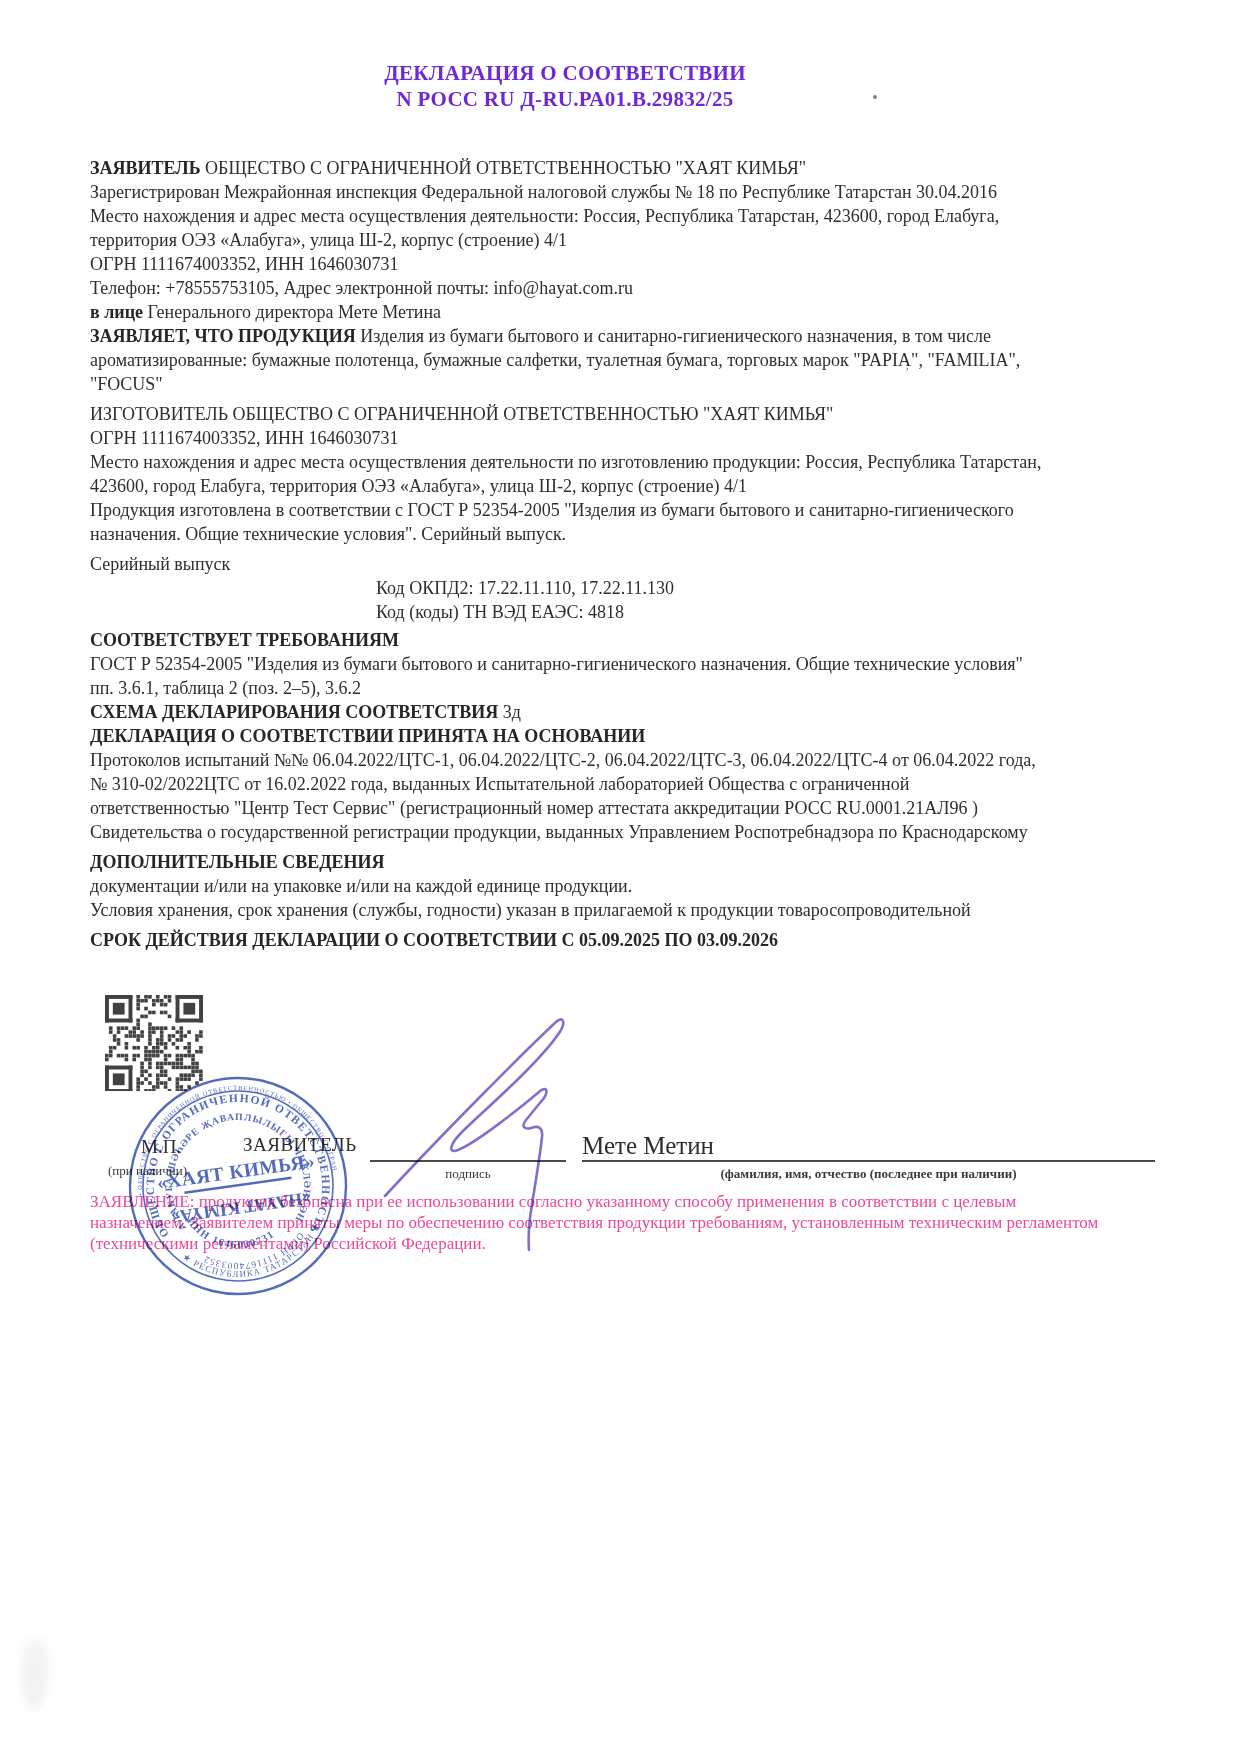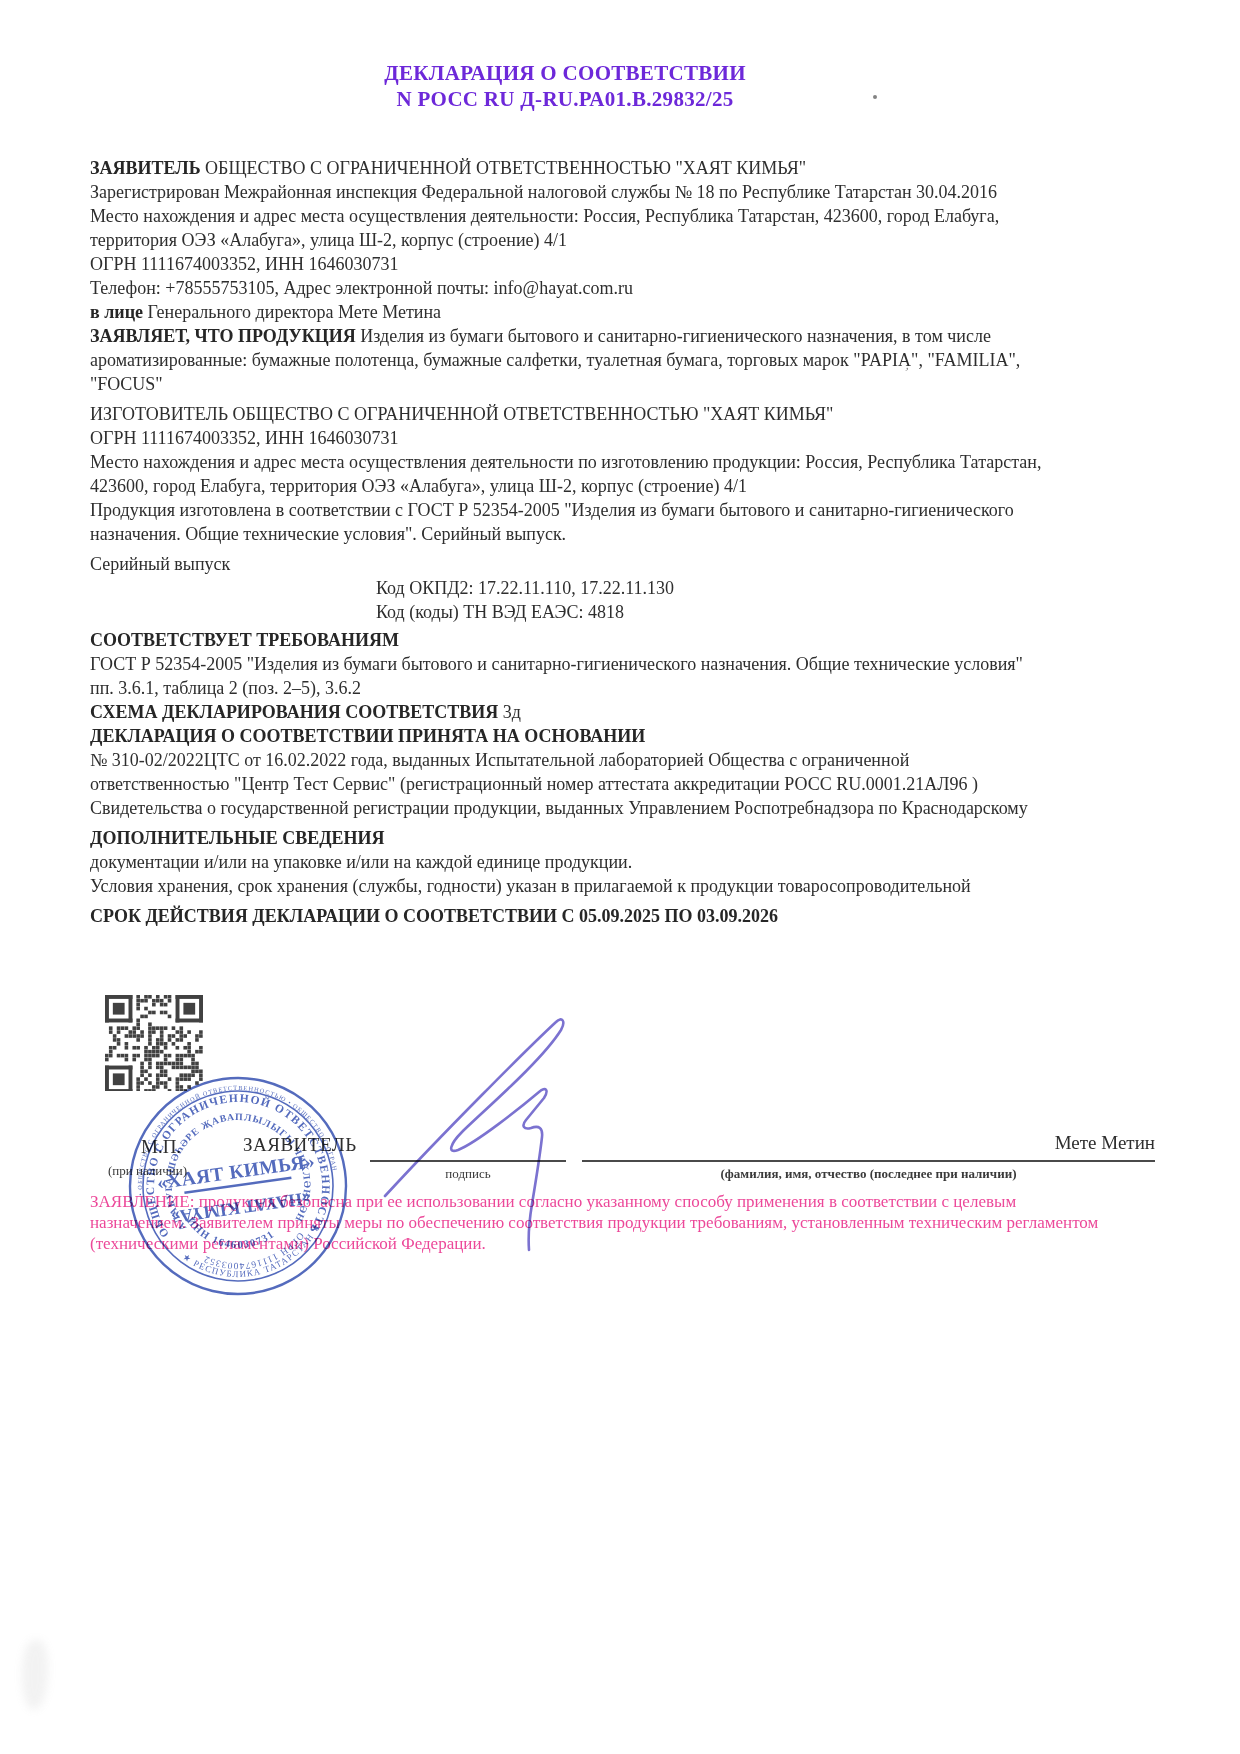--- a/index.html
+++ b/index.html
@@ -20,21 +20,21 @@
   .ind{margin-left:286px}
   
   .sig-line{border-top:2px solid #4a4a4a;height:0;}
   .small-cap{font-size:13px;color:#3a3a3a;}
   #mp-label{top:1136px;left:130px;font-size:19px;margin-left:11px;}
   #mp-note{top:1163px;left:108px;}
   #declarant-label{top:1134px;left:243px;font-size:19px;letter-spacing:.5px;}
   #sig-line-1{top:1160px;left:370px;width:196px;}
   #sig-caption{top:1166px;left:372px;width:192px;text-align:center;}
   #sig-line-2{top:1160px;left:582px;width:573px;}
-  #fio-name{top:1132px;left:582px;width:573px;text-align:right;font-size:19px;}
+  #fio-name{top:1132px;left:582px;width:573px;text-align:left;font-size:25px;}
   #fio-caption{top:1166px;left:582px;width:573px;text-align:center;font-weight:bold;}
   
   #statement-block{top:1191px;left:90px;font-size:17px;line-height:21px;white-space:nowrap;color:#ec4899;}
   
   #speck-title{top:95px;left:873px;width:4px;height:4px;border-radius:50%;background:#5a5a5a;opacity:.75;}
   #speck-focus{top:364px;left:904px;font-size:13px;color:#8a8a8a;transform:rotate(18deg);}
   #smudge-bottom{top:1640px;left:22px;width:26px;height:70px;background:#9a9a9a;opacity:.12;
      border-radius:50% 40% 60% 50%;filter:blur(4px);}
   
   #qr-svg{top:995px;left:105px;}
@@ -71,20 +71,21 @@
     <div class="line">Продукция изготовлена в соответствии с ГОСТ Р 52354-2005 "Изделия из бумаги бытового и санитарно-гигиенического</div>
     <div class="line">назначения. Общие технические условия". Серийный выпуск.</div>
     <div class="line mt6">Серийный выпуск</div>
     <div class="line ind mt8">Код ОКПД2: 17.22.11.110, 17.22.11.130</div>
     <div class="line ind">Код (коды) ТН ВЭД ЕАЭС: 4818</div>
     <div class="line mt4"><span class="b">СООТВЕТСТВУЕТ ТРЕБОВАНИЯМ</span></div>
     <div class="line">ГОСТ Р 52354-2005 "Изделия из бумаги бытового и санитарно-гигиенического назначения. Общие технические условия"</div>
     <div class="line">пп. 3.6.1, таблица 2 (поз. 2–5), 3.6.2</div>
     <div class="line"><span class="b">СХЕМА ДЕКЛАРИРОВАНИЯ СООТВЕТСТВИЯ</span> 3д</div>
     <div class="line mt8"><span class="b">ДЕКЛАРАЦИЯ О СООТВЕТСТВИИ ПРИНЯТА НА ОСНОВАНИИ</span></div>
+    <div class="line">Протоколов испытаний №№ 06.04.2022/ЦТС-1, 06.04.2022/ЦТС-2, 06.04.2022/ЦТС-3, 06.04.2022/ЦТС-4 от 06.04.2022 года,</div>
     <div class="line">№ 310-02/2022ЦТС от 16.02.2022 года, выданных Испытательной лабораторией Общества с ограниченной</div>
     <div class="line">ответственностью "Центр Тест Сервис" (регистрационный номер аттестата аккредитации РОСС RU.0001.21АЛ96 )</div>
     <div class="line">Свидетельства о государственной регистрации продукции, выданных Управлением Роспотребнадзора по Краснодарскому</div>
     <div class="line mt6"><span class="b">ДОПОЛНИТЕЛЬНЫЕ СВЕДЕНИЯ</span></div>
     <div class="line">документации и/или на упаковке и/или на каждой единице продукции.</div>
     <div class="line">Условия хранения, срок хранения (службы, годности) указан в прилагаемой к продукции товаросопроводительной</div>
     <div class="line mt6"><span class="b">СРОК ДЕЙСТВИЯ ДЕКЛАРАЦИИ О СООТВЕТСТВИИ С 05.09.2025 ПО 03.09.2026</span></div>
   </div>
 
 <svg class="abs" id="qr-svg" width="98" height="96">

